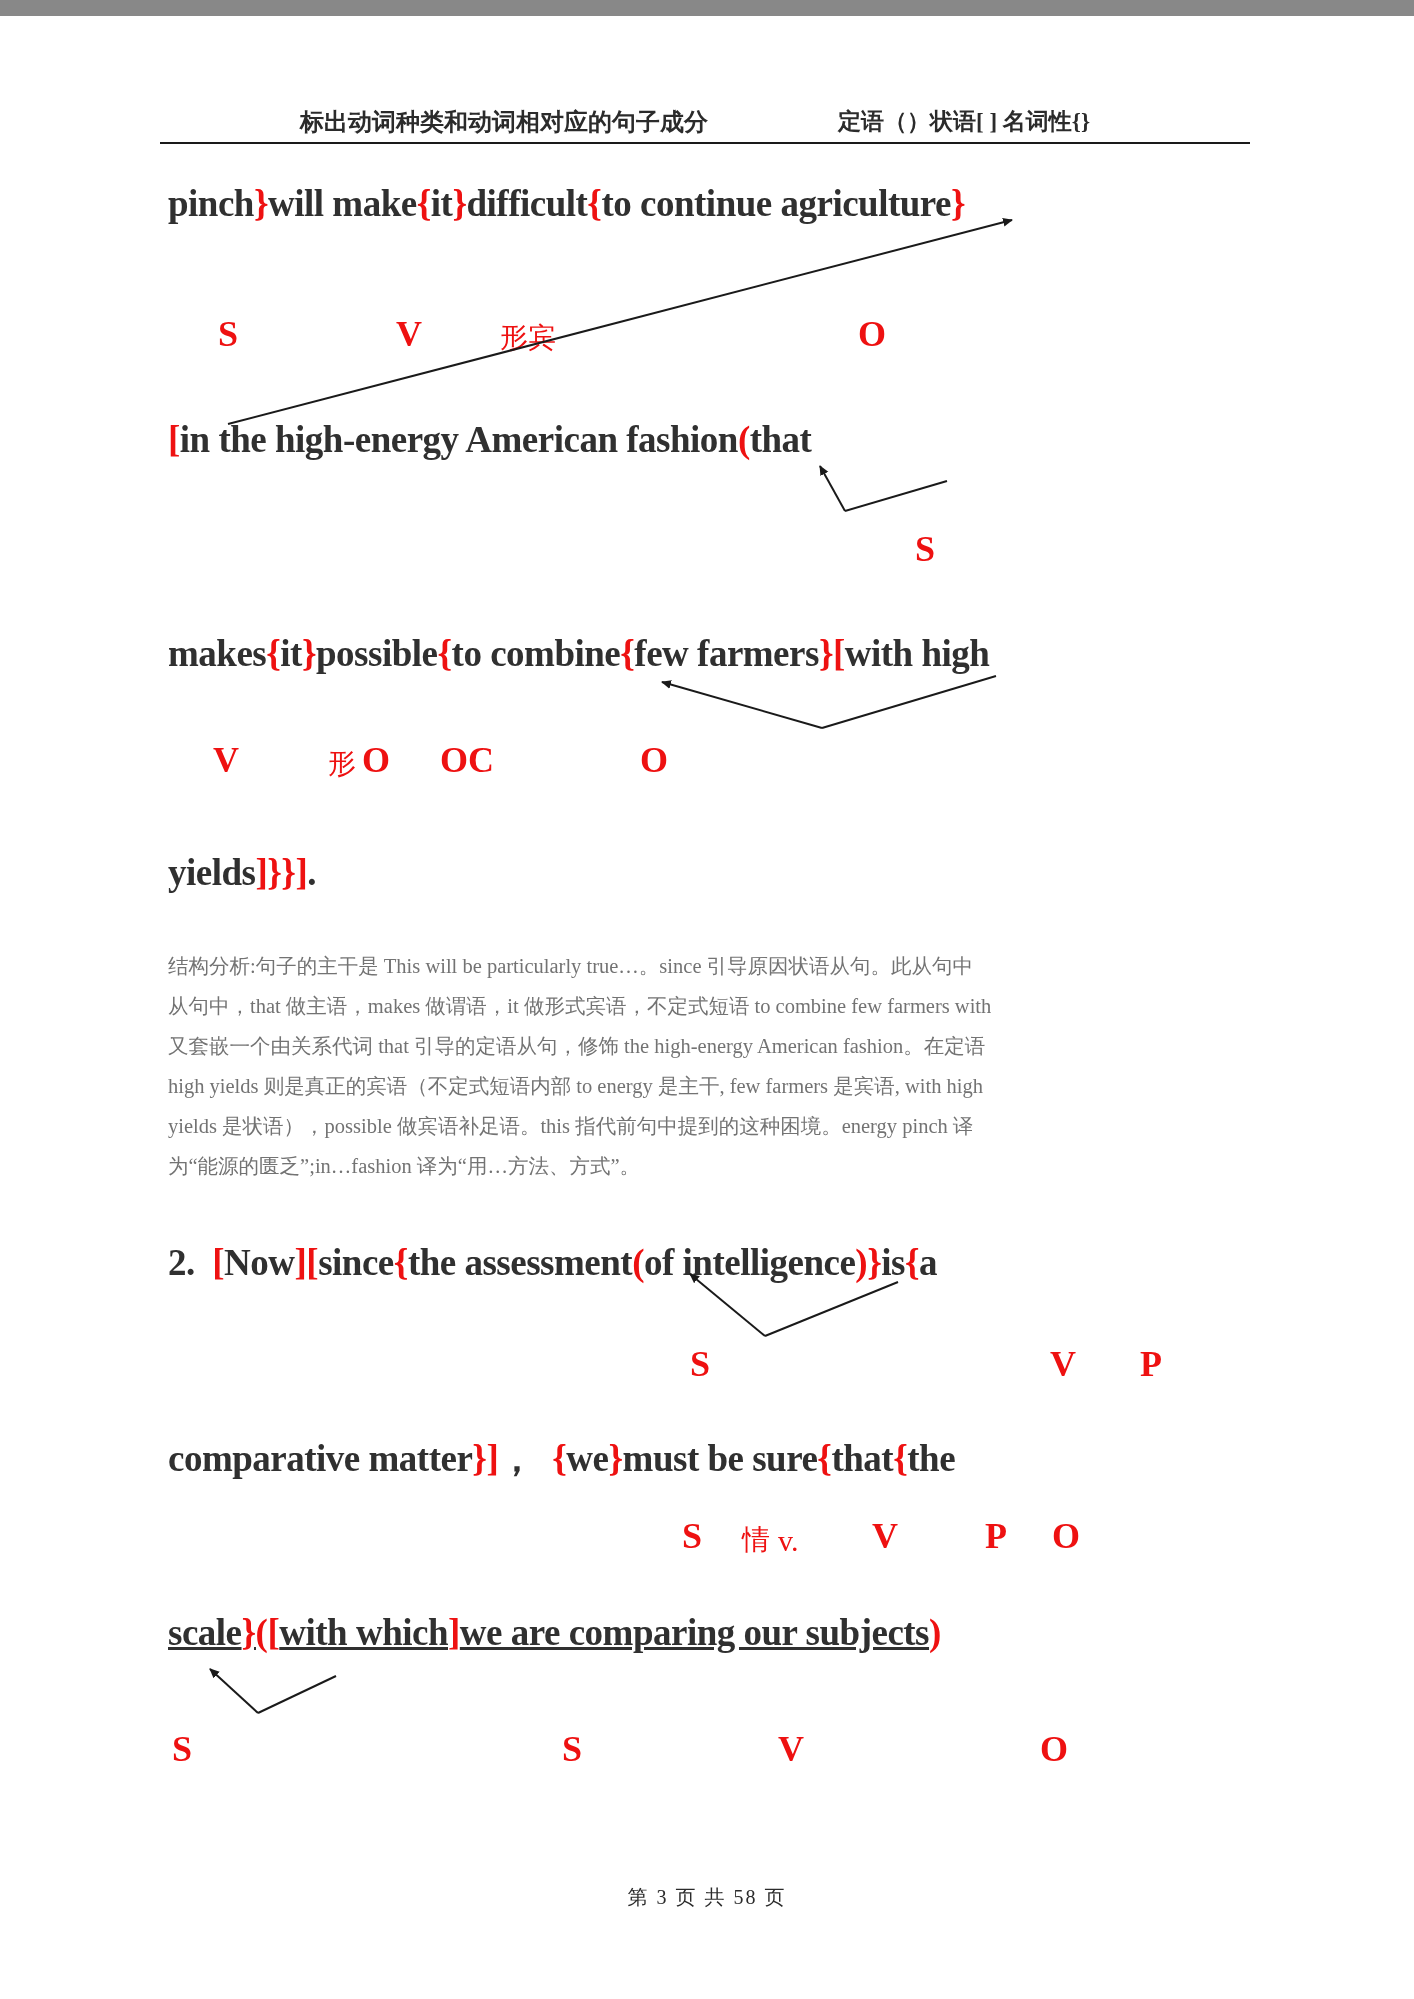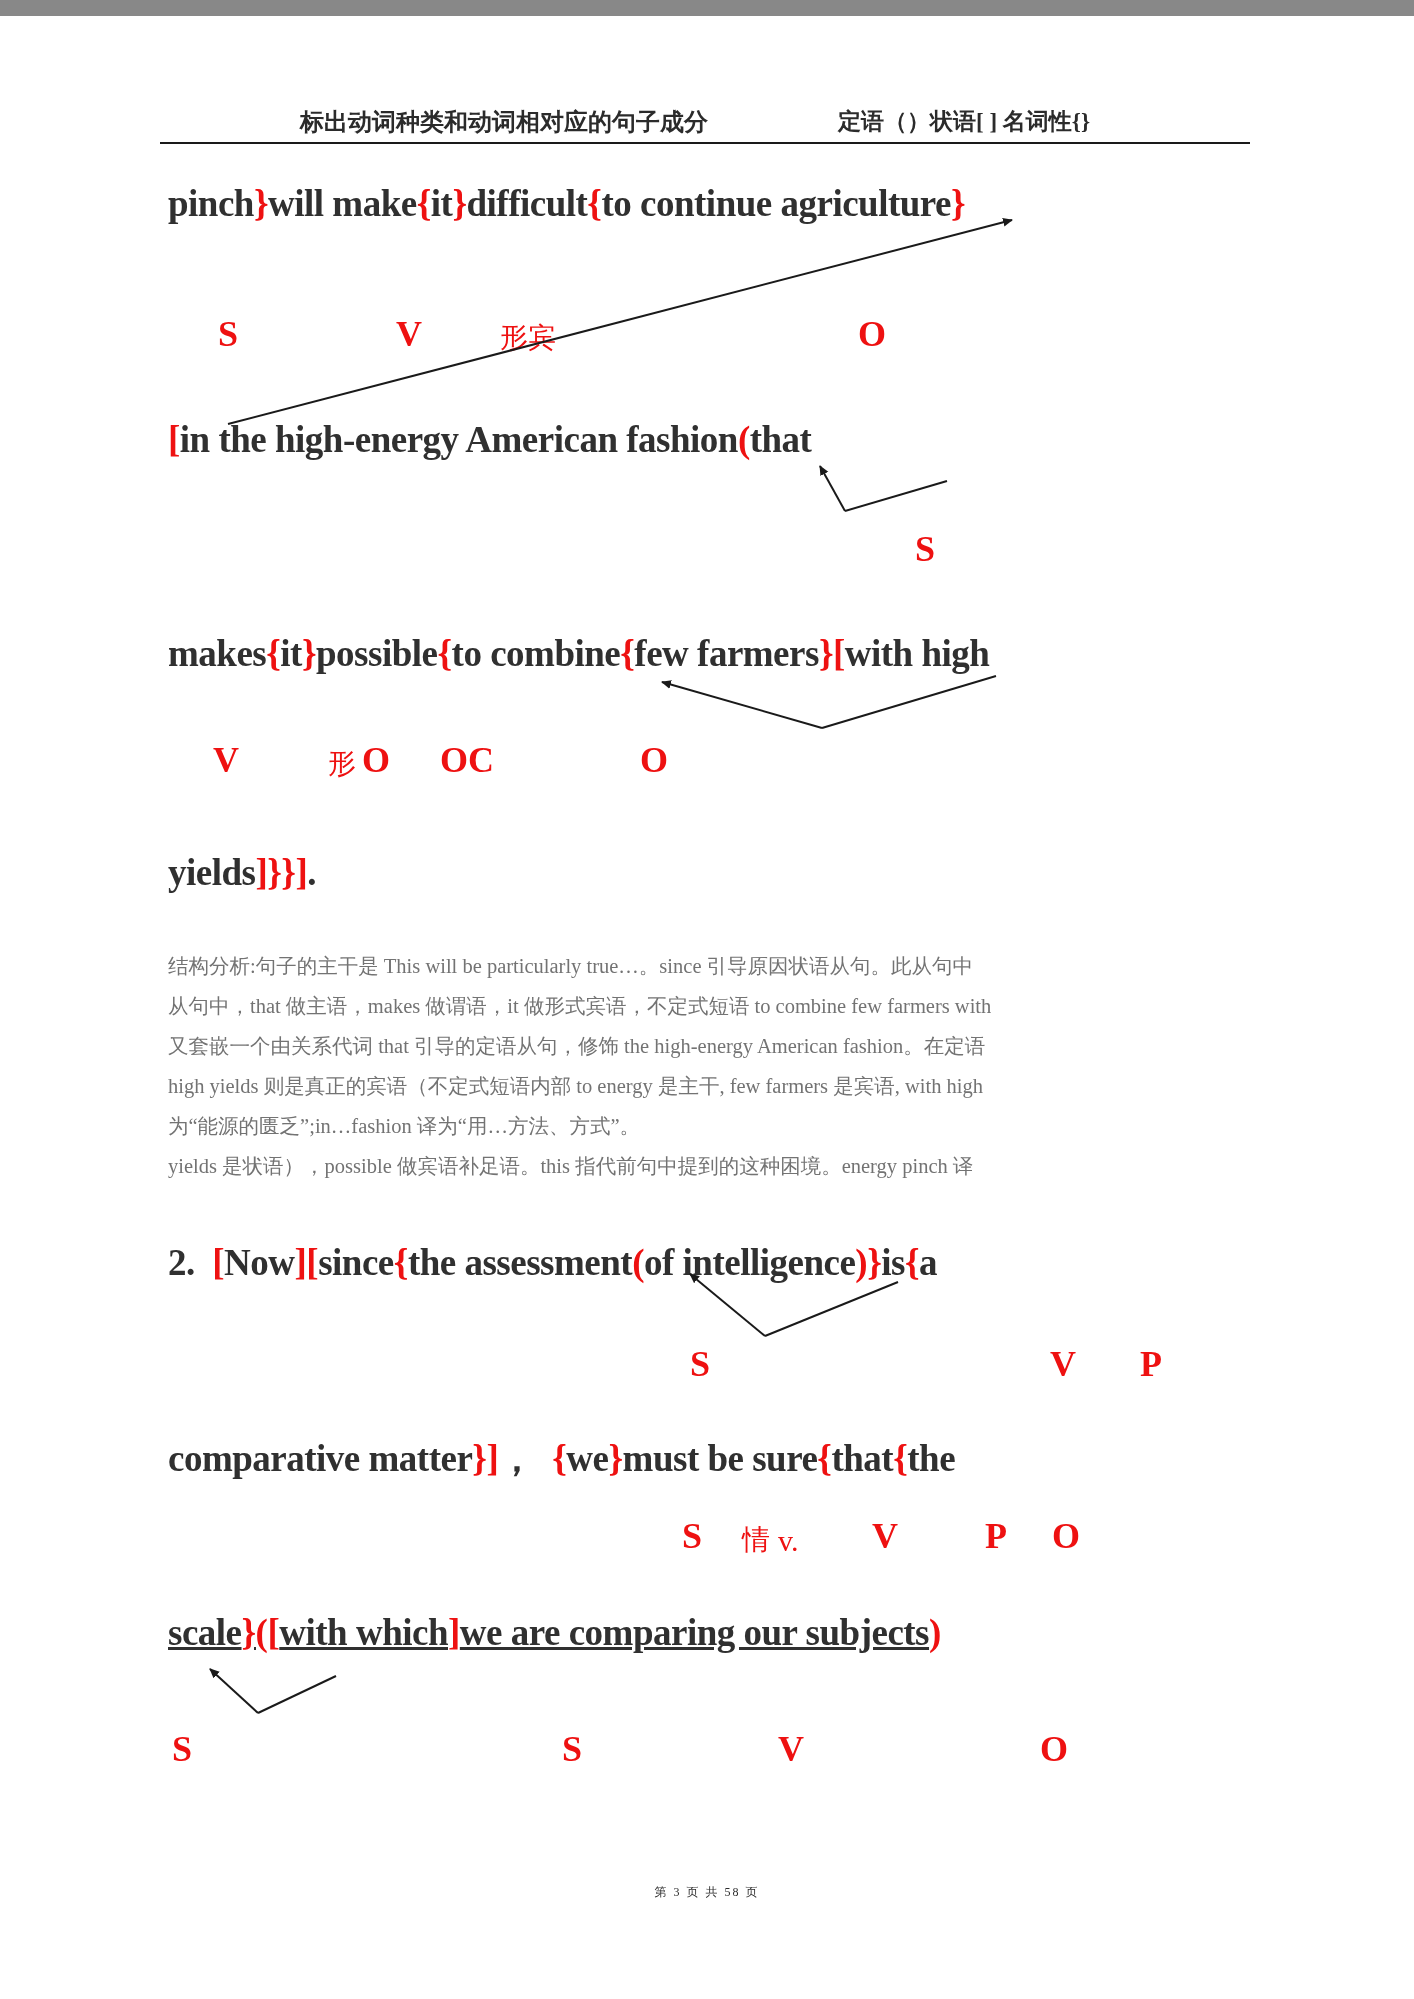--- a/index.html
+++ b/index.html
@@ -33,21 +33,21 @@
   .lbl.small{font-size:28px;font-weight:400;}
   .lbl.med{font-size:30px;font-weight:400;}
   
   .para{position:absolute;left:168px;top:930px;width:1085px;}
   .para .pline{
     font-size:20.5px;line-height:40px;color:#737373;white-space:pre;
   }
   
   .footer{
     position:absolute;left:0;top:1868px;width:100%;
-    text-align:center;font-size:12px;color:#2b2b2b;letter-spacing:2px;
+    text-align:center;font-size:20px;color:#2b2b2b;letter-spacing:2px;
   }
   .arrows{position:absolute;left:0;top:0;pointer-events:none;}
 </style>
 </head>
 <body>
 
 <div class="page">
 
   <div class="hdr-left">标出动词种类和动词相对应的句子成分</div>
   <div class="hdr-right">定语（）状语[ ] 名词性{}</div>
@@ -72,22 +72,22 @@
   <div class="lbl" style="left:440px;top:726px;">OC</div>
   <div class="lbl" style="left:640px;top:726px;">O</div>
 
   <div class="sent" style="top:835px;"><span class="seg-k">yields</span><span class="seg-r">]}}]</span><span class="seg-k">.</span></div>
 
   <div class="para">
     <div class="pline">结构分析:句子的主干是 This will be particularly true…。since 引导原因状语从句。此从句中</div>
     <div class="pline">从句中，that 做主语，makes 做谓语，it 做形式宾语，不定式短语 to combine few farmers with</div>
     <div class="pline">又套嵌一个由关系代词 that 引导的定语从句，修饰 the high-energy American fashion。在定语</div>
     <div class="pline">high yields 则是真正的宾语（不定式短语内部 to energy 是主干, few farmers 是宾语, with high</div>
+    <div class="pline">yields 是状语），possible 做宾语补足语。this 指代前句中提到的这种困境。energy pinch 译</div>
     <div class="pline">为“能源的匮乏”;in…fashion 译为“用…方法、方式”。</div>
-    <div class="pline">yields 是状语），possible 做宾语补足语。this 指代前句中提到的这种困境。energy pinch 译</div>
   </div>
 
   <div class="sent" style="top:1225px;"><span class="seg-k">2.  </span><span class="seg-r">[</span><span class="seg-k">Now</span><span class="seg-r">][</span><span class="seg-k">since</span><span class="seg-r">{</span><span class="seg-k">the assessment</span><span class="seg-r">(</span><span class="seg-k">of intelligence</span><span class="seg-r">)}</span><span class="seg-k">is</span><span class="seg-r">{</span><span class="seg-k">a</span></div>
 
   <div class="lbl" style="left:690px;top:1330px;">S</div>
   <div class="lbl" style="left:1050px;top:1330px;">V</div>
   <div class="lbl" style="left:1140px;top:1330px;">P</div>
 
   <div class="sent" style="top:1418px;"><span class="seg-k">comparative matter</span><span class="seg-r">}]</span><span class="seg-k">，  </span><span class="seg-r">{</span><span class="seg-k">we</span><span class="seg-r">}</span><span class="seg-k">must be sure</span><span class="seg-r">{</span><span class="seg-k">that</span><span class="seg-r">{</span><span class="seg-k">the</span></div>
 

